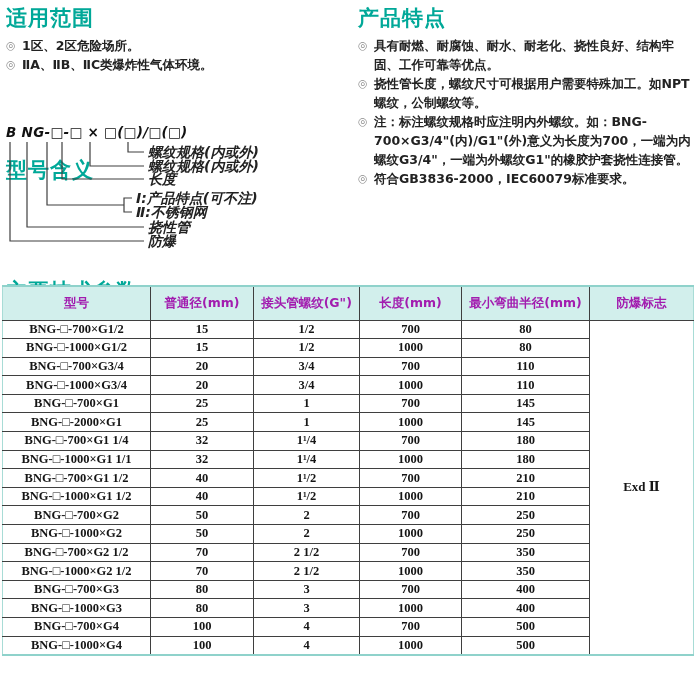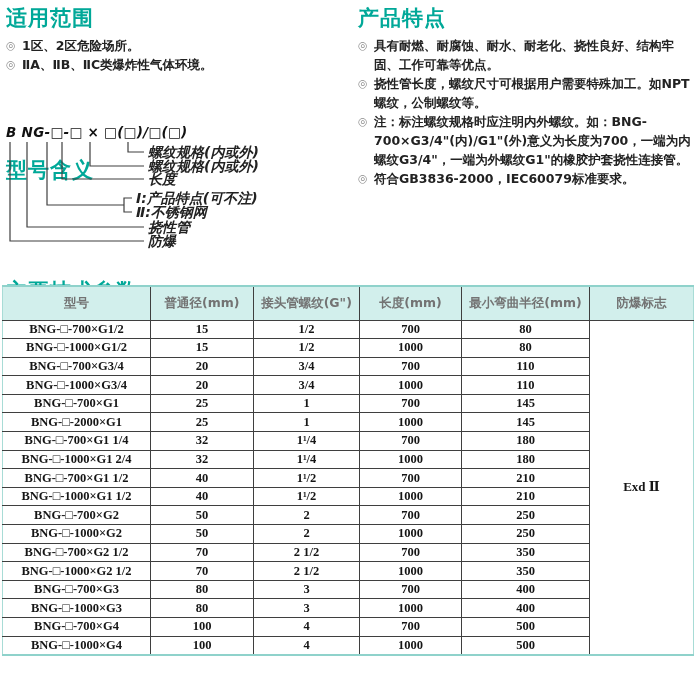--- a/index.html
+++ b/index.html
@@ -26,21 +26,21 @@
   .model-string { position:absolute; left:0; top:0; font-size:13.5px; font-weight:bold; color:#111;
                   font-family:"DejaVu Sans",sans-serif; letter-spacing:0.3px; }
   .diagram svg { position:absolute; left:0; top:15px; }
   .dlbl { position:absolute; font-size:14px; font-weight:bold; color:#222; line-height:16px; white-space:nowrap; }
   
   .params-sec { position:absolute; left:6px; top:257px;margin-top:20px; }
   .ptable { position:absolute; left:2px; top:285px; border-collapse:collapse; table-layout:fixed; }
   .ptable th, .ptable td { border:1px solid #3f3f3f; text-align:center; vertical-align:middle; overflow:hidden; }
   .ptable th {
     background:#d2efec; height:34px; font-size:12.5px; font-weight:bold;
-    font-family:"DejaVu Sans",sans-serif; color:#737373;
+    font-family:"DejaVu Sans",sans-serif; color:#a21caf;
     border-top:2px solid #8fd2cb;
   }
   .ptable td { height:18.6px; font-family:"Liberation Serif","DejaVu Serif",serif;
                font-weight:bold; font-size:12.5px; color:#161616; }
   .ptable .col-first { border-left-color:#a8dcd6; }
   .ptable .col-last  { border-right-color:#a8dcd6; }
   .ptable .row-last  { border-bottom:2px solid #8fd2cb; }
   .ptable td.c-ex { font-size:13px; }
 </style>
 </head>
@@ -176,21 +176,21 @@
           <td>145</td>
         </tr>
         <tr>
           <td class="col-first">BNG-□-700×G1 1/4</td>
           <td>32</td>
           <td>1¹/4</td>
           <td>700</td>
           <td>180</td>
         </tr>
         <tr>
-          <td class="col-first">BNG-□-1000×G1 2/4</td>
+          <td class="col-first">BNG-□-1000×G1 1/1</td>
           <td>32</td>
           <td>1¹/4</td>
           <td>1000</td>
           <td>180</td>
         </tr>
         <tr>
           <td class="col-first">BNG-□-700×G1 1/2</td>
           <td>40</td>
           <td>1¹/2</td>
           <td>700</td>

